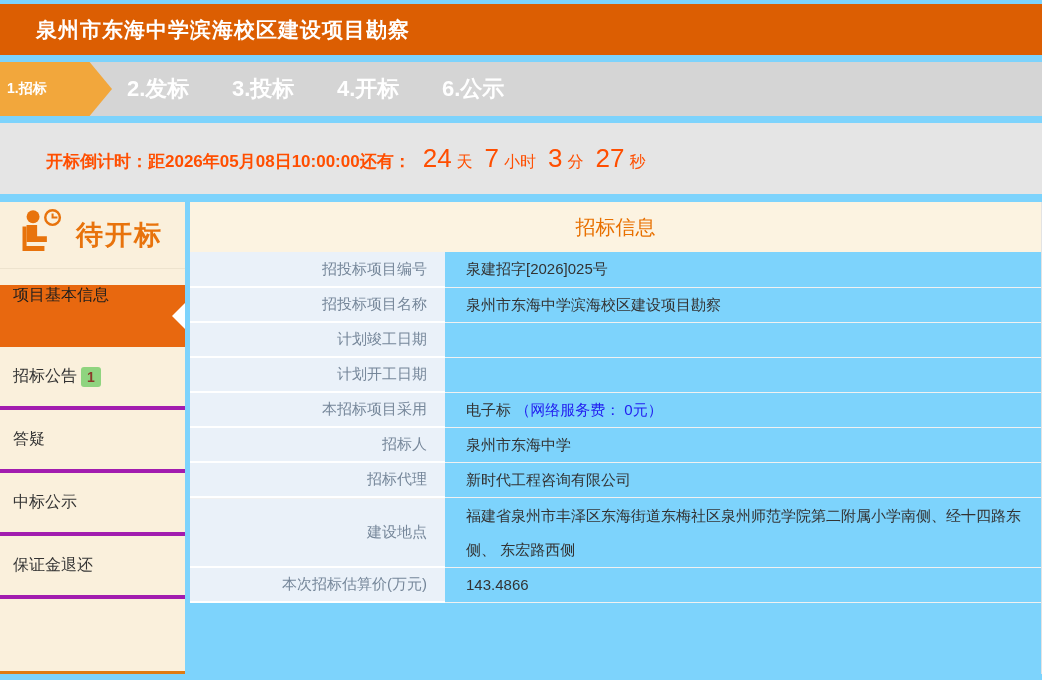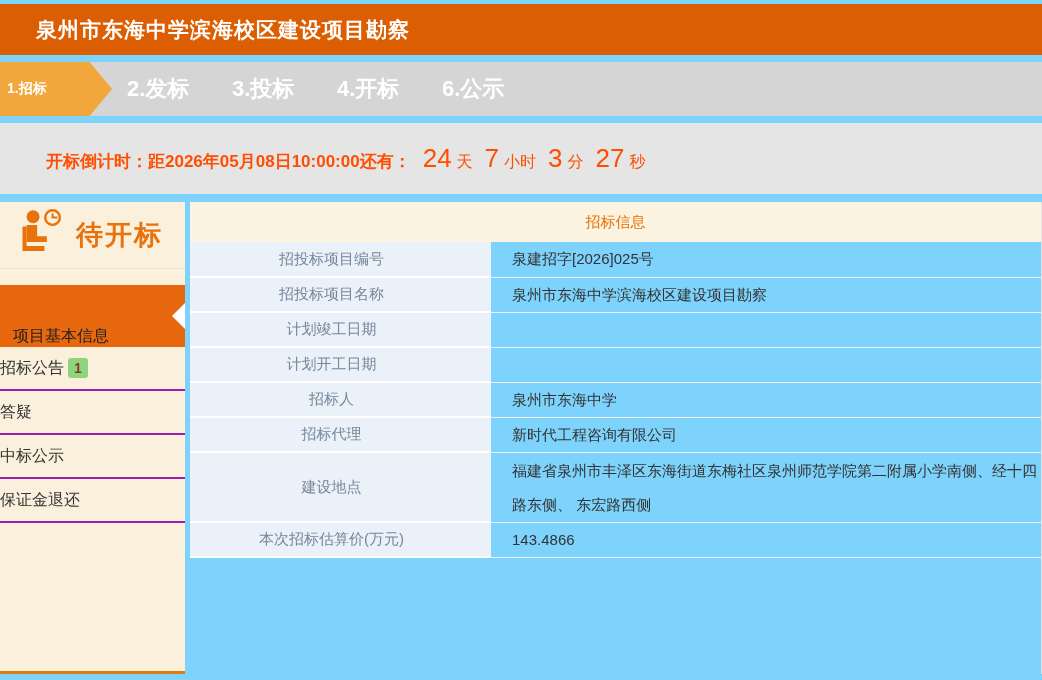--- a/index.html
+++ b/index.html
@@ -24,35 +24,35 @@
   .cd-num { font-size:26px; margin:0 5px 0 12px; }
   .cd-unit { font-size:16px; }
 
   
   .content { margin-top:8px; display:flex; height:472px; }
   .sidebar { width:185px; background:#FAF0DC; position:relative; flex:none; }
   .sidebar::after { content:""; position:absolute; left:0; bottom:0; width:100%; height:3px; background:#E07B12; }
   .status { height:67px; display:flex; align-items:center; padding-left:16px; border-bottom:1px solid #EDE3CE; }
   .status-label { color:#E8730C; font-size:27px; font-weight:bold; margin-left:8px; letter-spacing:2px; }
   .menu { margin-top:16px; }
-  .menu-item-active { height:62px; background:#E8680F; color:#1E1E1E; font-size:16px; display:flex; align-items:flex-end;
+  .menu-item-active { height:62px; background:#E8680F; color:#1E1E1E; font-size:16px; display:flex; align-items:flex-start;
     padding-left:13px; position:relative; cursor:pointer; }
   .notch { position:absolute; right:0; top:50%; transform:translateY(-50%); width:0; height:0;
     border-top:13px solid transparent; border-bottom:13px solid transparent; border-right:13px solid #fff; }
-  .menu-item { height:44px; display:flex; align-items:center; color:#333; font-size:16px;
-    border-bottom:2px solid #a21caf; cursor:pointer; }
+  .menu-item { height:63px; display:flex; align-items:center; padding-left:13px; color:#333; font-size:16px;
+    border-bottom:4px solid #a21caf; cursor:pointer; }
   .badge { display:inline-flex; align-items:center; justify-content:center; width:20px; height:20px; margin-left:4px;
     background:#8FD47F; border-radius:3px; color:#8B3A2A; font-size:14px; font-weight:bold; }
 
   
   .main { margin-left:5px; flex:1; border-right:1px solid #E3E3E3; }
-  .thead { height:40px; background:#FCF3E1; color:#E87000; font-size:15px; display:flex; align-items:center; justify-content:center; }
+  .thead { height:50px; background:#FCF3E1; color:#E87000; font-size:20px; display:flex; align-items:center; justify-content:center; }
   .itable { display:table; width:100%; border-collapse:collapse; table-layout:fixed; }
   .trow { display:table-row; }
-  .tlabel { display:table-cell; width:301px; height:35px; background:#EAF1F9; color:#76879A; text-align:center;
+  .tlabel { display:table-cell; width:255px; height:35px; background:#EAF1F9; color:#76879A; text-align:right;
     padding-right:18px; vertical-align:middle; border-bottom:2px solid #fff; font-size:15px; }
   .tvalue { display:table-cell; padding-left:21px; color:#333; vertical-align:middle; border-bottom:1px solid #F1F1F1;
     font-size:15px; line-height:34px; }
   .link-blue { color:#2320F0; cursor:pointer; }
 </style>
 </head>
 <body>
 
 <div class="page">
 
@@ -145,20 +145,27 @@
         </div>
         <div class="trow">
           <div class="tlabel">计划竣工日期</div>
           <div class="tvalue"></div>
         </div>
         <div class="trow">
           <div class="tlabel">计划开工日期</div>
           <div class="tvalue"></div>
         </div>
         <div class="trow">
+          <div class="tlabel">本招标项目采用</div>
+          <div class="tvalue">
+            <span>电子标</span>
+            <span class="link-blue">（网络服务费： 0元）</span>
+          </div>
+        </div>
+        <div class="trow">
           <div class="tlabel">招标人</div>
           <div class="tvalue">泉州市东海中学</div>
         </div>
         <div class="trow">
           <div class="tlabel">招标代理</div>
           <div class="tvalue">新时代工程咨询有限公司</div>
         </div>
         <div class="trow">
           <div class="tvalue"></div>
         </div>

